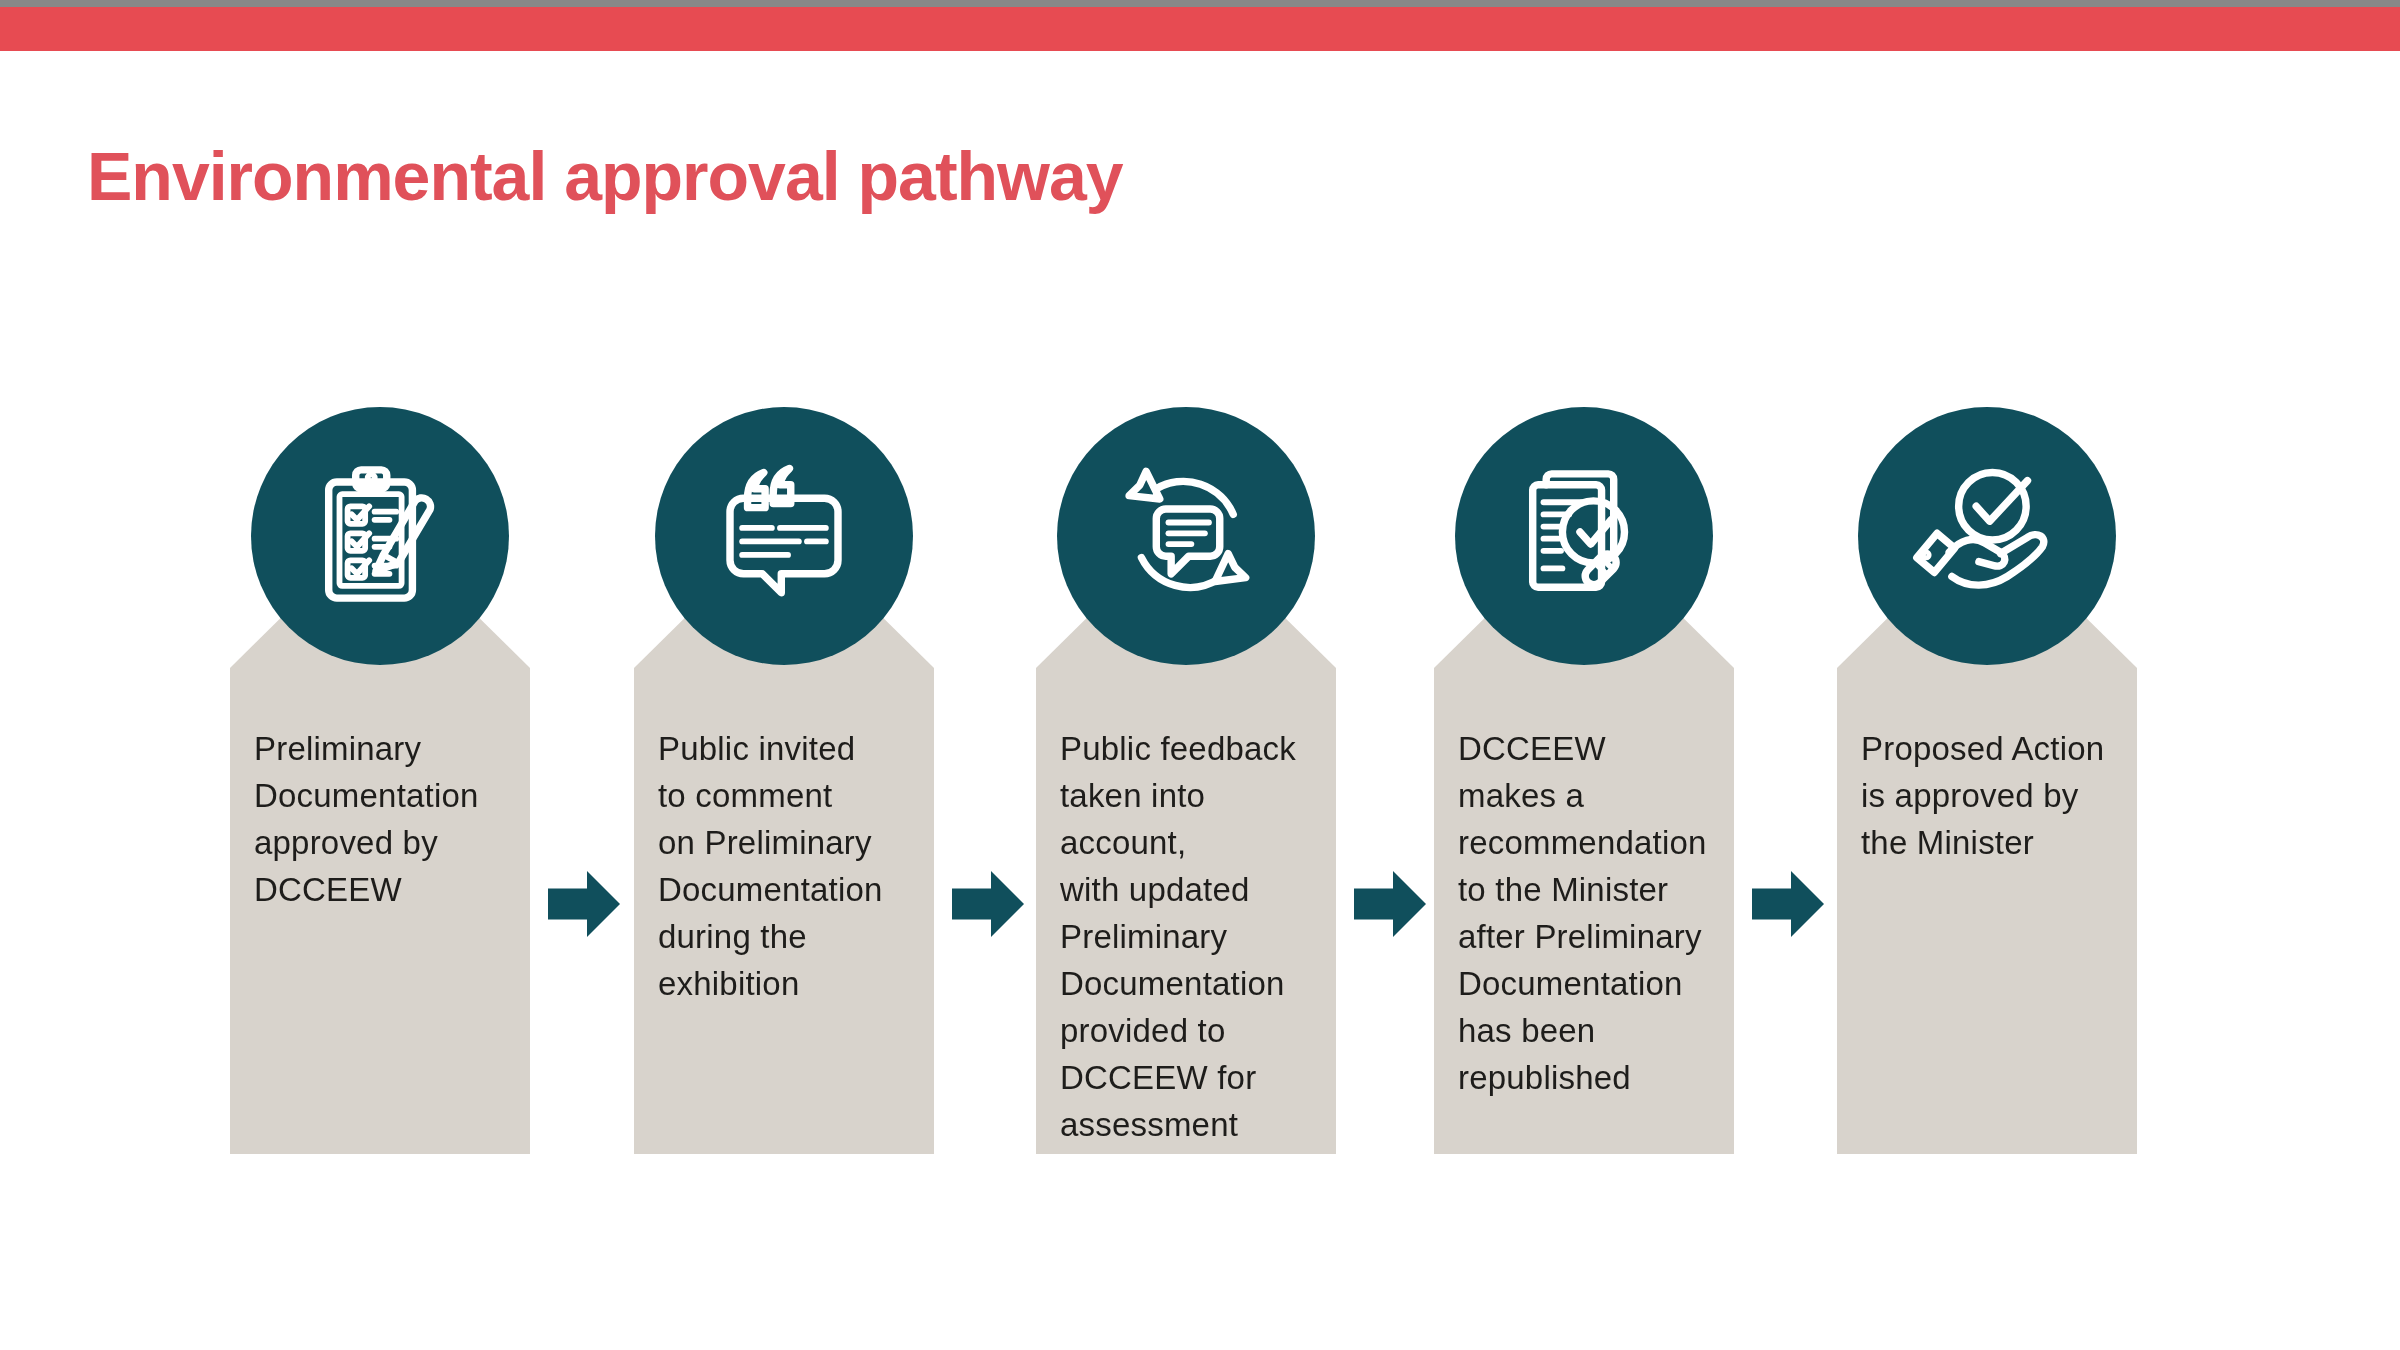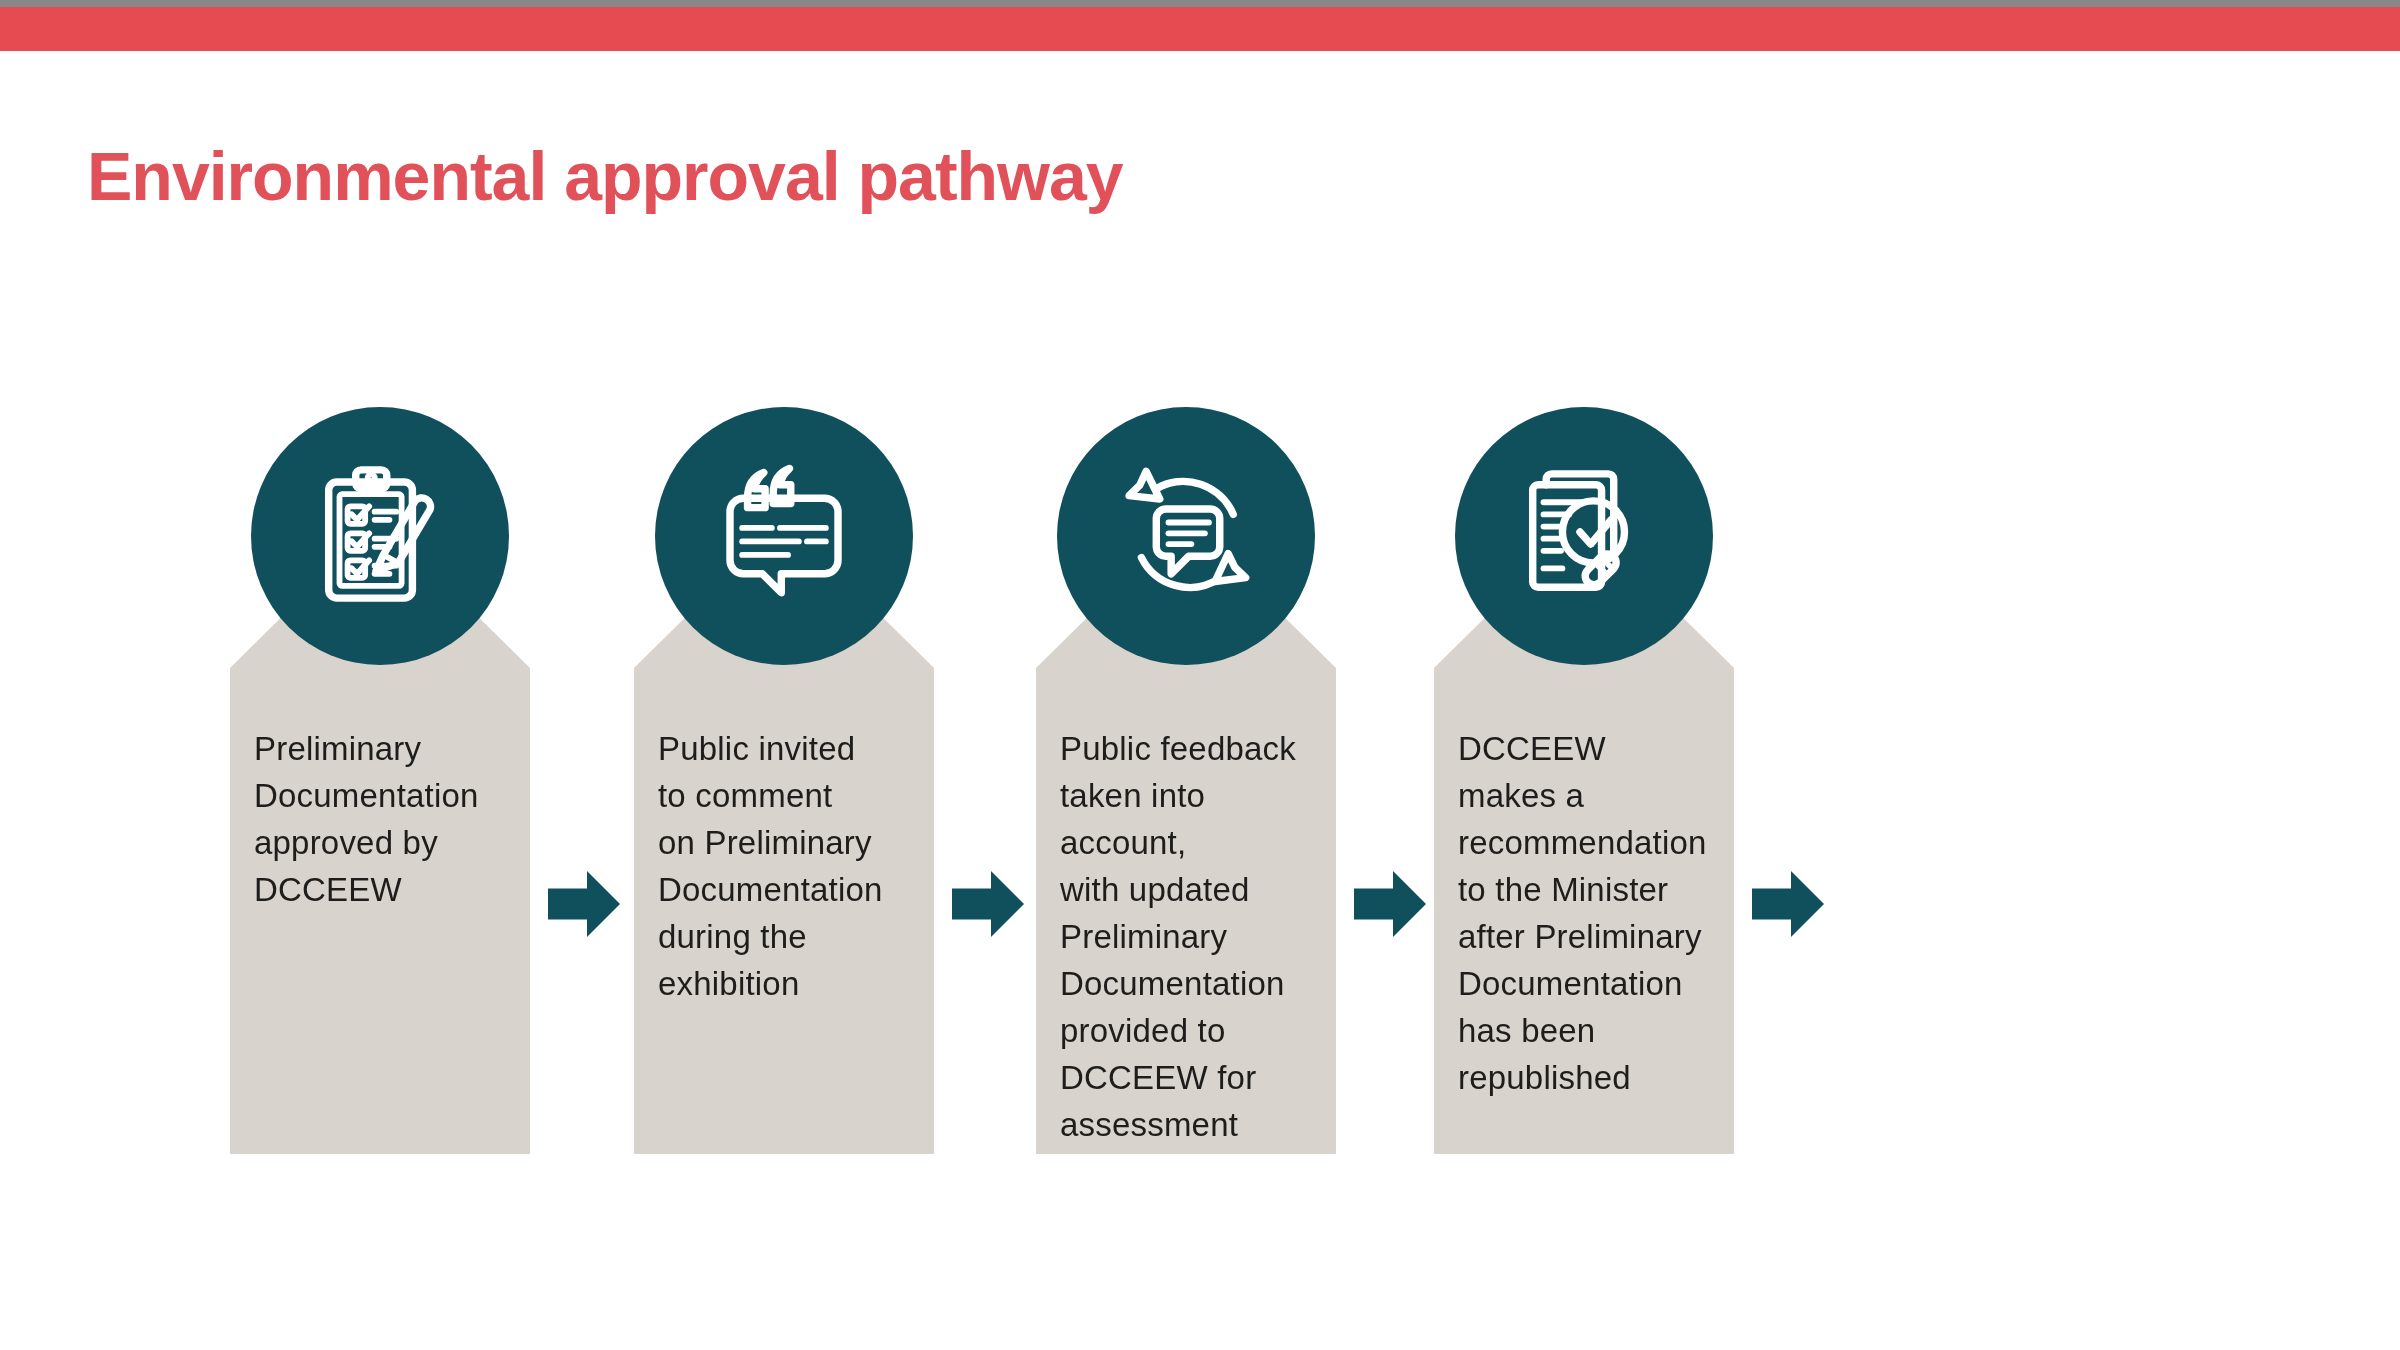--- a/index.html
+++ b/index.html
@@ -163,20 +163,36 @@
     <div class="step-text">DCCEEW
 makes a
 recommendation
 to the Minister
 after Preliminary
 Documentation
 has been
 republished</div>
   </div>
 
+  <div class="step" style="left:1837px">
+    <div class="step-card"></div>
+    <div class="icon-circle">
+      <svg class="li" width="162" height="162" viewBox="0 0 120 120">
+        <circle cx="64" cy="38" r="25"></circle>
+        <path d="M52 38 l10 11 28 -30"></path>
+        <path d="M8 76 l15 -18 13 11 -15 18 z"></path>
+        <circle class="thin" cx="15" cy="74" r="1.8"></circle>
+        <path d="M32 72 C40 63 50 60 58 65 L70 72 C76 76 73 84 65 82 L54 79"></path>
+        <path d="M34 90 C46 99 62 98 75 90 C86 83 96 75 101 68 C105 61 97 56 90 61 L70 73"></path>
+      </svg>
+    </div>
+    <div class="step-text">Proposed Action
+is approved by
+the Minister</div>
+  </div>
 
   <div class="arrow" style="left:548px">
     <svg width="72" height="66" viewBox="0 0 72 66">
         <polygon points="0,17.5 39,17.5 39,0 72,33 39,66 39,48.5 0,48.5"></polygon>
       </svg>
   </div>
   <div class="arrow" style="left:952px">
     <svg width="72" height="66" viewBox="0 0 72 66">
         <polygon points="0,17.5 39,17.5 39,0 72,33 39,66 39,48.5 0,48.5"></polygon>
       </svg>

